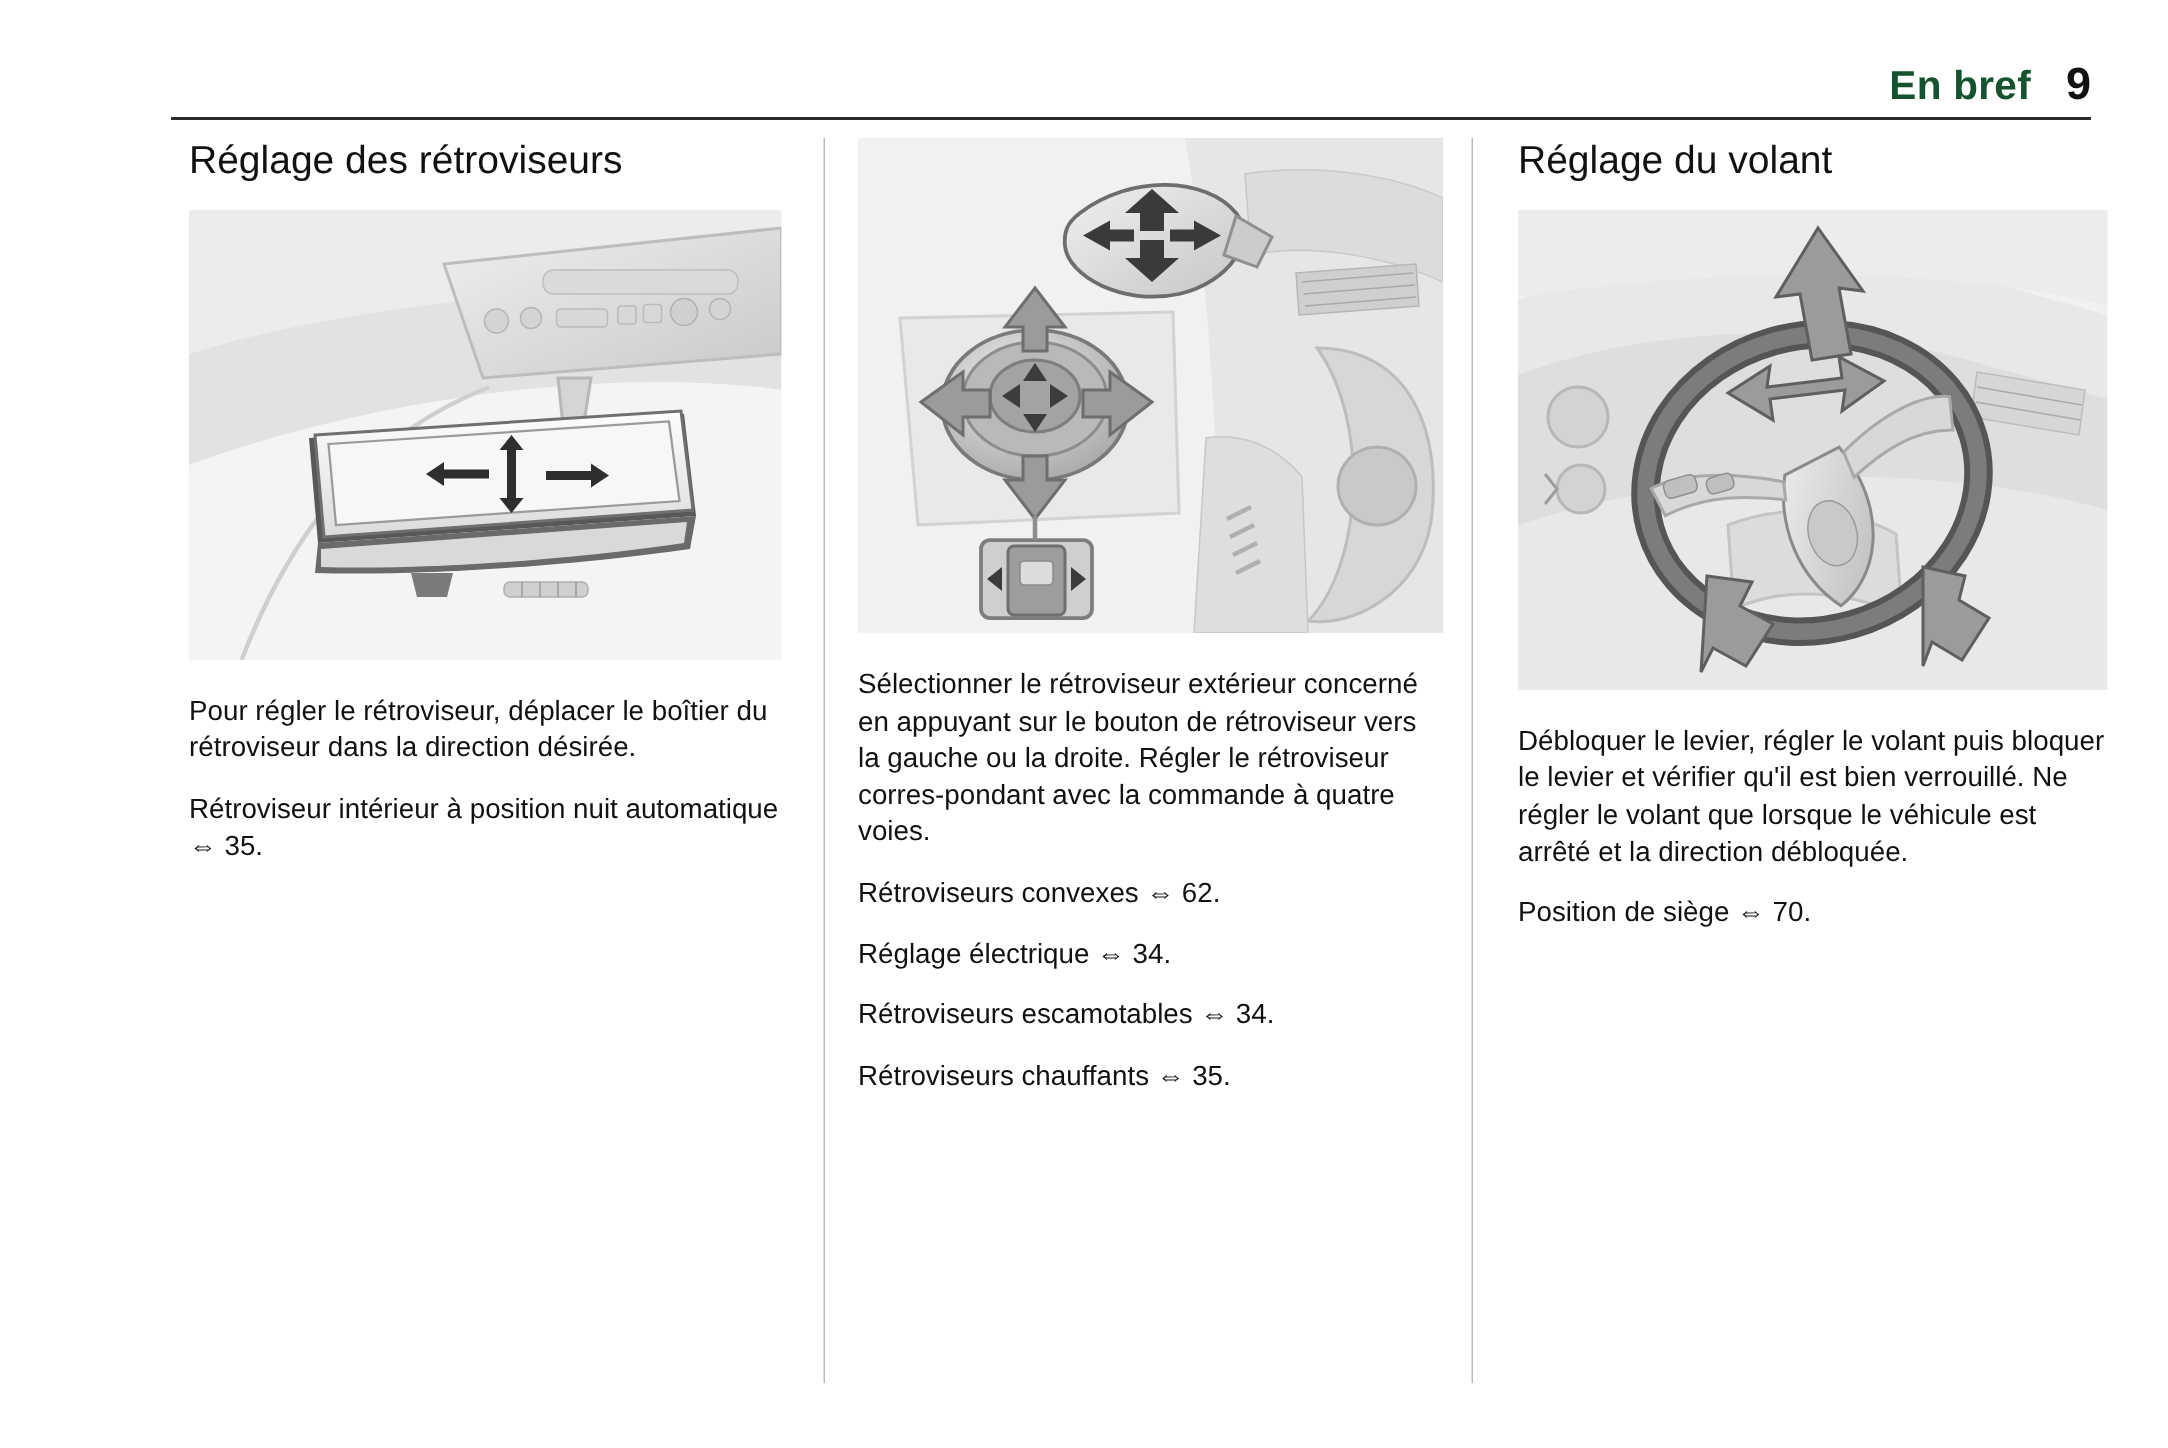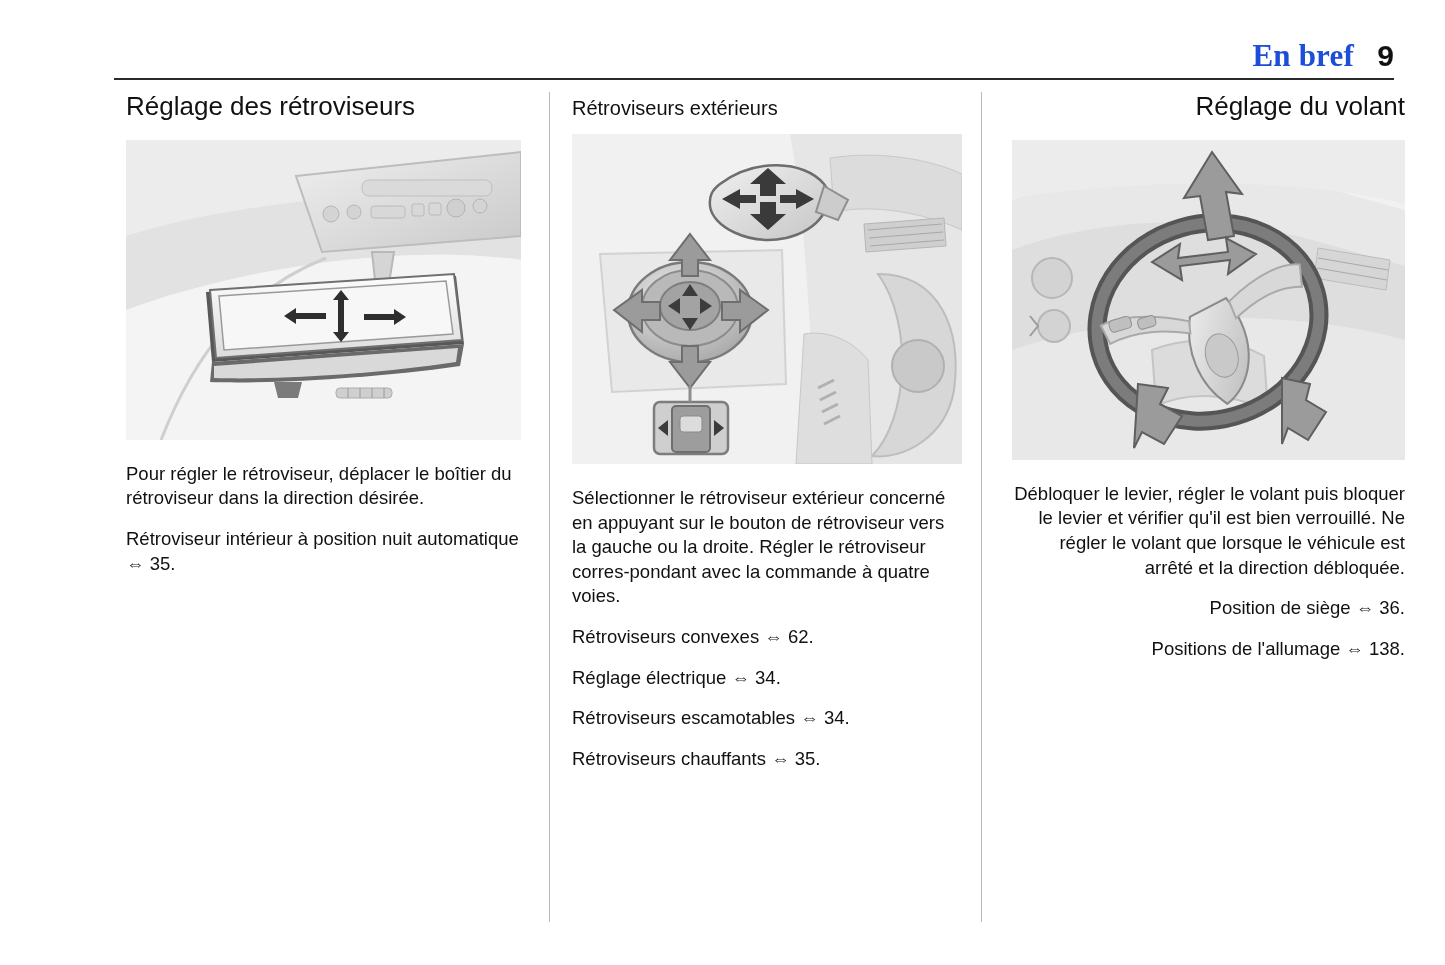--- a/index.html
+++ b/index.html
@@ -33,25 +33,24 @@
   }
   .header-inner {
     position: absolute;
     right: 0;
     bottom: 4px;
     display: flex;
     align-items: baseline;
     gap: 18px;
   }
   .header-title {
-    font-size: 31px;
+    font-size: 27px;
     font-weight: bold;
     letter-spacing: 0.2px;
-    color: #1d4ed8;
-    font-family: Liberation Serif, serif;
+    color: #14532d;
   }
   .header-pageno {
     font-size: 30px;
     font-weight: bold;
     color: #111;
     min-width: 22px;
     text-align: right;
   }
 
   
@@ -62,21 +61,21 @@
     width: 1282px;
     height: 830px;
     display: flex;
   }
   .col {
     position: relative;
     box-sizing: border-box;
   }
   .col-1 { width: 425px; padding-right: 28px; margin-left: 12px; }
   .col-2 { width: 432px; padding-left: 22px; padding-right: 26px; border-left: 1px solid #b9b9b9; }
-  .col-3 { width: 425px; padding-left: 30px; border-left: 1px solid #b9b9b9; text-align: right; }
+  .col-3 { width: 425px; padding-left: 30px; border-left: 1px solid #b9b9b9; }
 
   h1.sec-title {
     font-size: 26px;
     font-weight: normal;
     margin: 0 0 18px 0;
     line-height: 1.15;
     color: #111;
   }
   h2.sub-title {
     font-size: 20px;
@@ -186,21 +185,20 @@
             <path d="M212,176 L218,176 L218,192 L223,192 L215,202 L207,192 L212,192 Z"></path>
           </g>
         </svg>
       </div>
 
       <p class="body">Pour régler le rétroviseur, déplacer le boîtier du rétroviseur dans la direction désirée.</p>
       <p class="body">Rétroviseur intérieur à position nuit automatique ⇔ 35.</p>
     </div>
 
     <div class="col col-2">
-      <h2 class="sub-title top">Rétroviseurs extérieurs</h2>
 
       <div class="figure fig-exterior">
         <svg viewBox="0 0 390 330" xmlns="http://www.w3.org/2000/svg" aria-hidden="true">
           <defs>
             <linearGradient id="gc" x1="0" y1="0" x2="1" y2="1">
               <stop offset="0" stop-color="#f0f0f0"></stop>
               <stop offset="1" stop-color="#c6c6c6"></stop>
             </linearGradient>
             <radialGradient id="gd" cx="0.4" cy="0.35" r="0.8">
               <stop offset="0" stop-color="#ededed"></stop>
@@ -332,18 +330,17 @@
             <path d="M140,122 L168,104 L166,118 L216,112 L214,98 L244,114 L216,134 L218,120 L168,126 L170,140 Z"></path>
 
             <path d="M126,244 L156,248 L148,264 L170,276 L152,304 L130,292 L122,308 Z"></path>
 
             <path d="M270,238 L298,244 L294,260 L314,272 L296,300 L276,288 L270,304 Z"></path>
           </g>
         </svg>
       </div>
 
       <p class="body">Débloquer le levier, régler le volant puis bloquer le levier et vérifier qu'il est bien verrouillé. Ne régler le volant que lorsque le véhicule est arrêté et la direction débloquée.</p>
-      <p class="body">Position de siège ⇔ 36.</p>
-      <p class="body">Positions de l'allumage ⇔ 138.</p>
+      <p class="body">Position de siège ⇔ 70.</p>
     </div>
 
   </div>
 </div>
 
 </body></html>

